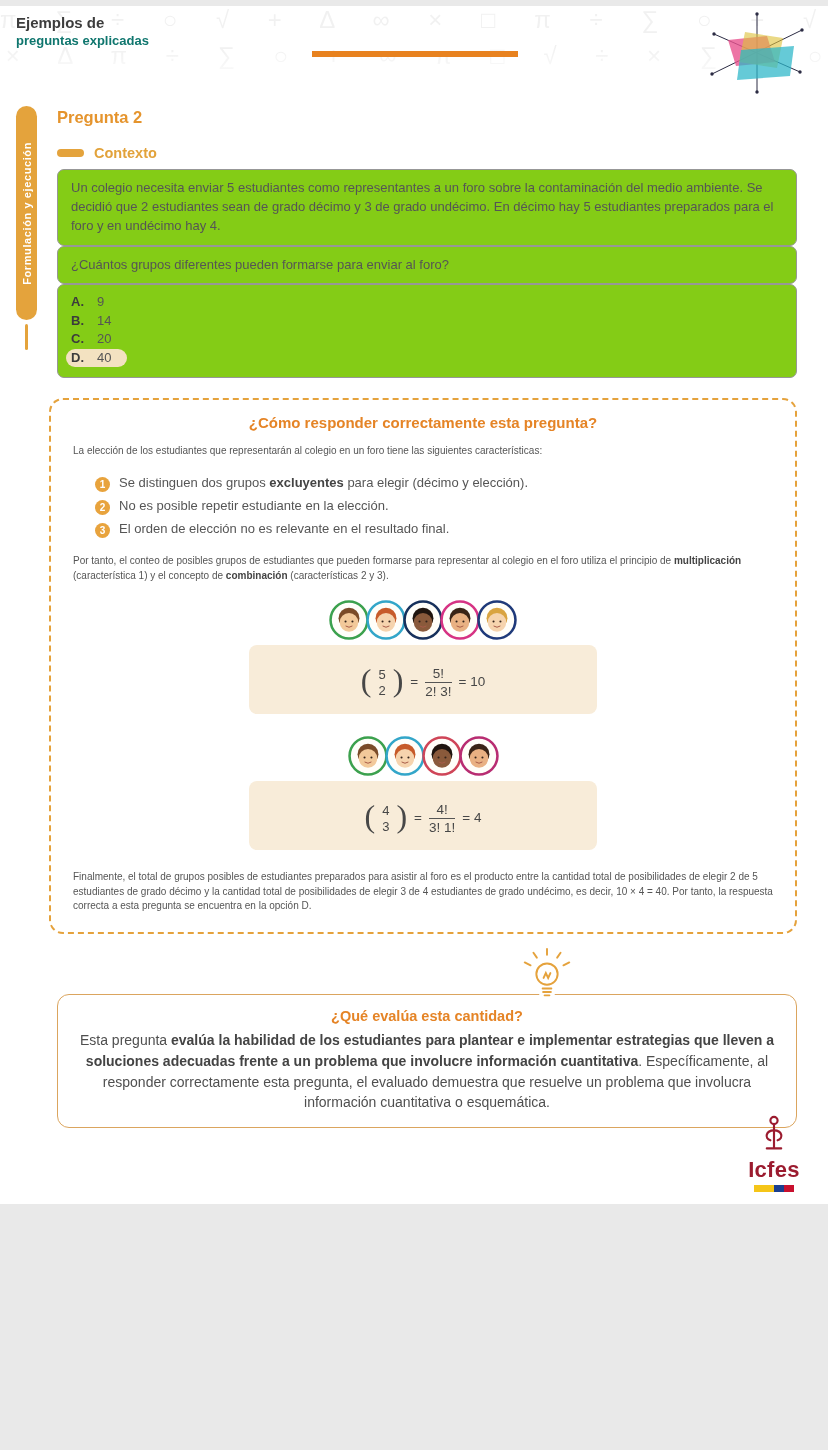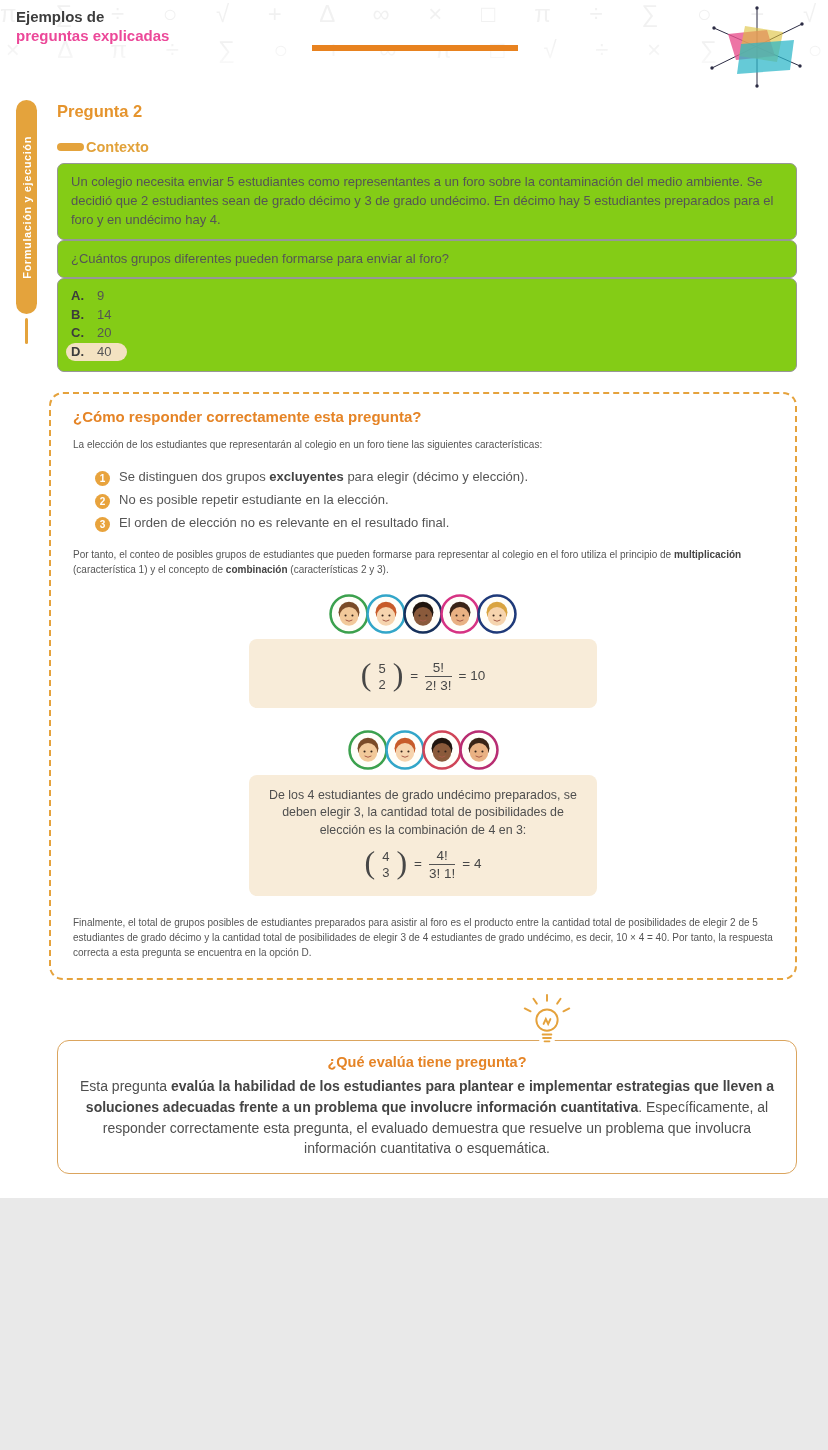--- a/index.html
+++ b/index.html
@@ -1,51 +1,51 @@
 <!DOCTYPE html>
 <html lang="es"><head>
 <meta charset="utf-8">
 <style>
   * { margin:0; padding:0; box-sizing:border-box; }
   body { background:#e9e9e9; font-family:"Liberation Sans", sans-serif; }
-  .page { position:relative; width:828px; height:1198px; margin:0 auto; background:#ffffff; overflow:hidden; color:#4a4a4a; }
+  .page { position:relative; width:828px; height:1198px; margin:6px auto; background:#ffffff; overflow:hidden; color:#4a4a4a; }
 
   
   .header { position:relative; height:92px; overflow:hidden; }
   .doodles { position:absolute; top:-4px; left:0; right:0; color:#444; opacity:0.07; font-size:24px; letter-spacing:16px; white-space:nowrap; line-height:36px; user-select:none; }
   .doodles .row2 { display:block; margin-left:-46px; }
   .header::after { content:""; position:absolute; inset:0; background:linear-gradient(to bottom, rgba(255,255,255,0) 45%, #fff 88%); pointer-events:none; }
   .header-title { position:absolute; top:8px; left:16px; z-index:3; }
   .header-title .l1 { font-size:15px; font-weight:bold; color:#3d3d3d; line-height:1.25; }
-  .header-title .l2 { font-size:15px; font-weight:bold; color:#ec4899; line-height:1.25; }
+  .header-title .l2 { font-size:13px; font-weight:bold; color:#0f766e; line-height:1.25; }
   .header-bar { position:absolute; top:45px; left:312px; width:206px; height:6px; background:#e8821f; z-index:3; }
   .geo-logo { position:absolute; top:4px; right:18px; width:106px; height:86px; z-index:3; }
 
   
   .side-tab { position:absolute; left:16px; top:100px; width:21px; height:214px; background:#e4a33c; border-radius:11px; display:flex; align-items:center; justify-content:center; z-index:2; }
   .side-tab span { writing-mode:vertical-rl; transform:rotate(180deg); color:#fff; font-size:11px; font-weight:bold; letter-spacing:0.6px; white-space:nowrap; }
   .side-line { position:absolute; left:25px; top:318px; width:3px; height:26px; background:#e4a33c; border-radius:2px; }
 
   
   .main { position:relative; padding:4px 31px 0 57px; }
   .q-title { color:#e5942d; font-size:16.5px; font-weight:bold; margin:6px 0 10px; }
-  .sec-label { display:flex; align-items:center; gap:2px; margin:18px 0 8px; }
+  .sec-label { display:flex; align-items:center; gap:10px; margin:18px 0 8px; }
   .sec-label .dash { width:27px; height:8px; border-radius:4px; background:#e4a33c; flex:none; }
   .sec-label .txt { color:#e2a23a; font-size:14.5px; font-weight:bold; }
   .box { border:1.2px solid #979797; border-radius:7px; padding:9px 13px; font-size:13px; line-height:1.45; color:#555; background:#84cc16; }
 
   .opt-row { line-height:18.5px; font-size:13px; }
   .opt-pill { display:inline-flex; gap:11px; padding:0 16px 0 5px; border-radius:10px; margin-left:-5px; }
   .opt-pill.hl { background:#f3e2c1; }
   .opt-letter { font-weight:bold; color:#3c3c3c; min-width:15px; }
   .opt-value { color:#555; }
 
   
   .dashed-box { margin:20px 0 0 -8px; border:2px dashed #e5a23c; border-radius:14px; padding:14px 22px 18px; }
-  .dashed-box h2 { color:#e58426; font-size:15px; font-weight:bold; margin-bottom:13px; }
+  .dashed-box h2 { color:#e58426; font-size:15px; font-weight:bold; margin-bottom:13px;text-align:center; }
   .para { font-size:10px; line-height:1.48; color:#555; }
   .num-list { margin:16px 0 2px 22px; }
   .num-item { display:flex; gap:9px; margin-bottom:6px; font-size:13px; color:#555; }
   .num-badge { width:15px; height:15px; border-radius:50%; background:#e8a33d; color:#fff; font-size:10px; font-weight:bold; display:inline-flex; align-items:center; justify-content:center; flex:none; margin-top:2px; }
   .mt16 { margin-top:16px; }
 
   .combo { margin-top:16px; text-align:center; }
   .avatar-row { display:flex; justify-content:center; margin-bottom:5px; }
   .avatar-row .av { width:40px; height:40px; flex:none; }
   .avatar-row .av + .av { margin-left:-3px; }
@@ -270,21 +270,20 @@
           <span class="av"><svg viewBox="0 0 44 44" width="40" height="40" aria-hidden="true">
                 <circle cx="22" cy="22" r="20.3" fill="#fffef9" stroke="#b82d72" stroke-width="2.8"></circle>
                 <circle cx="22" cy="20" r="11.5" fill="#3a2417"></circle>
                 <circle cx="22" cy="24.6" r="10.2" fill="#e9b183"></circle>
                 <circle cx="18.2" cy="23.6" r="1.15" fill="#33231a"></circle>
                 <circle cx="25.8" cy="23.6" r="1.15" fill="#33231a"></circle>
                 <path d="M18.6 28.8 q3.4 2.6 6.8 0" stroke="#a85c49" stroke-width="1.1" fill="none" stroke-linecap="round"></path>
               </svg></span>
         </div>
         <div class="combo-card">
-          <span>De los 4 estudiantes de grado undécimo preparados, se deben elegir 3, la cantidad total de posibilidades de elección es la combinación de 4 en 3:</span>
           <div class="formula">
             <span class="paren">(</span>
             <span class="binom-col">
               <span>4</span>
               <span>3</span>
             </span>
             <span class="paren">)</span>
             <span>=</span>
             <span class="frac">
               <span class="top">4!</span>
@@ -309,23 +308,40 @@
           <line x1="9" y1="17" x2="15" y2="20"></line>
           <line x1="55" y1="17" x2="49" y2="20"></line>
           <circle cx="32" cy="29" r="11"></circle>
           <path d="M28.5 33 l2.3 -5 l2.4 5 l2.3 -5"></path>
           <line x1="27.5" y1="44" x2="36.5" y2="44"></line>
           <line x1="28" y1="47.5" x2="36" y2="47.5"></line>
           <line x1="29.5" y1="51" x2="34.5" y2="51"></line>
         </g>
       </svg>
       <div class="eval-box">
-        <h3>¿Qué evalúa tiene pregunta?</h3>
+        <h3>¿Qué evalúa esta cantidad?</h3>
         <p class="eval-text">
           <span>Esta pregunta </span><b>evalúa la habilidad de los estudiantes para plantear e implementar estrategias que lleven a soluciones adecuadas frente a un problema que involucre información cuantitativa</b><span>. Específicamente, al responder correctamente esta pregunta, el evaluado demuestra que resuelve un problema que involucra información cuantitativa o esquemática.</span>
         </p>
       </div>
     </div>
 
   </div>
 
+  <div class="footer-logo">
+    <svg width="36" height="40" viewBox="0 0 40 44" aria-hidden="true">
+      <g fill="none" stroke="#9b1b2f" stroke-width="2.4" stroke-linecap="round">
+        <circle cx="20" cy="7" r="4"></circle>
+        <path d="M20 11 v26"></path>
+        <path d="M20 18 c-9 0 -11 9 -4 11"></path>
+        <path d="M20 18 c9 0 11 9 4 11"></path>
+        <path d="M12 38 h16"></path>
+      </g>
+    </svg>
+    <div class="word">Icfes</div>
+    <div class="mini-flag">
+      <span class="y"></span>
+      <span class="b"></span>
+      <span class="r"></span>
+    </div>
+  </div>
 
 </div>
 
 </body></html>

